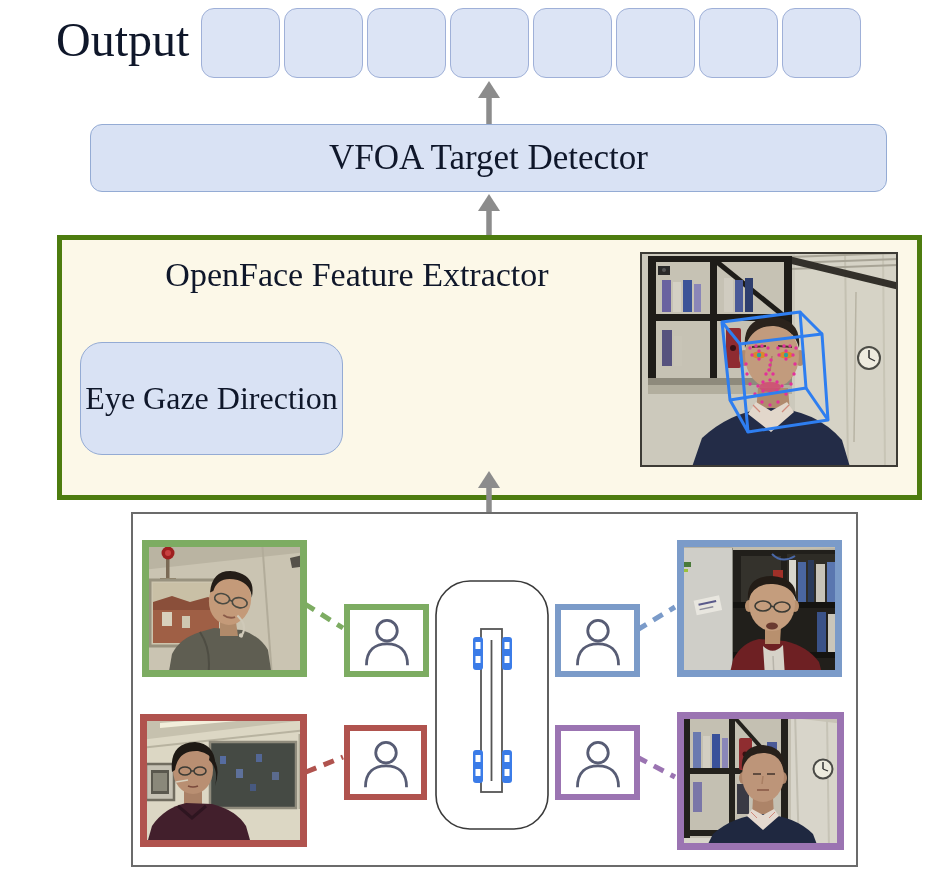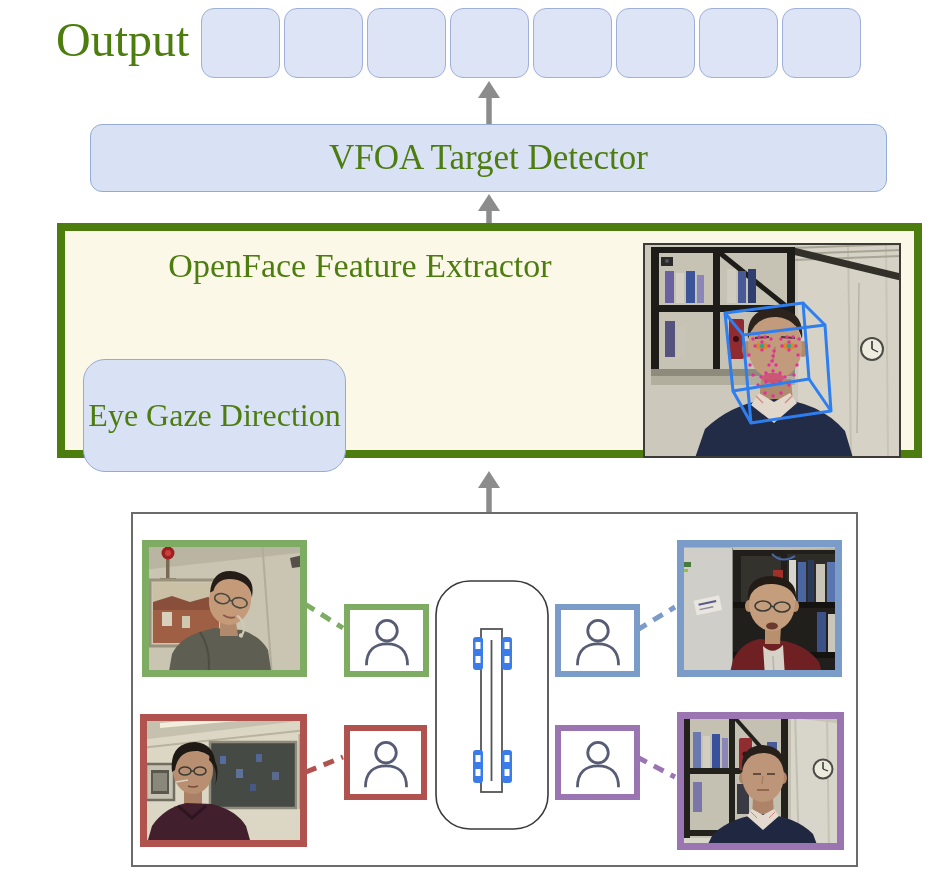--- a/index.html
+++ b/index.html
@@ -1,33 +1,33 @@
 <!DOCTYPE html>
 <html><head>
 <meta charset="utf-8">
 <style>
   html,body{margin:0;padding:0;background:#fff;}
   .canvas{position:relative;width:943px;height:879px;background:#fff;
-    font-family:"Liberation Serif","DejaVu Serif",serif;overflow:hidden;color:#4d7c0f;}
+    font-family:"Liberation Serif","DejaVu Serif",serif;overflow:hidden;color:#0f172a;}
   .abs{position:absolute;}
   
   .output-label{left:56px;top:14px;font-size:48px;line-height:1.1;}
   .slots{left:201px;top:8px;display:flex;gap:4px;}
   .slot{width:79px;height:70px;background:#dce4f5;border:1.5px solid #9fb0d8;
     border-radius:13px;box-sizing:border-box;}
   
   .blue-box{background:#d9e2f4;border:1.5px solid #94abd4;box-sizing:border-box;
     display:flex;align-items:center;justify-content:center;text-align:center;}
   .vfoa{left:90px;top:124px;width:797px;height:68px;border-radius:12px;font-size:35px;}
   
-  .cream{left:57px;top:223px;width:865px;height:235px;background:#fcf8e8;
-    border:8px solid #4d7c0f;box-sizing:border-box;}
+  .cream{left:57px;top:235px;width:865px;height:265px;background:#fcf8e8;
+    border:5px solid #4d7c0f;box-sizing:border-box;}
   .openface-title{left:10px;top:16px;width:570px;text-align:center;font-size:34px;}
   .feature{border-radius:22px;font-size:32px;line-height:1.35;}
-  .eye-box{left:18px;top:102px;width:263px;height:113px;margin-top:26px;}
+  .eye-box{left:18px;top:102px;width:263px;height:113px;}
   .head-box{left:301px;top:102px;width:258px;height:113px;}
   .face-img{left:578px;top:12px;width:258px;height:215px;}
   
   .container-box{left:131px;top:512px;width:727px;height:355px;background:#fff;
     border:2px solid #6b6b6b;box-sizing:border-box;}
   .photo{display:block;}
   .icon-box{box-sizing:border-box;background:#fff;display:flex;align-items:center;justify-content:center;}
   .icon-green{left:211px;top:90px;width:85px;height:73px;border:6px solid #7dac62;}
   .icon-blue{left:422px;top:90px;width:85px;height:73px;border:6px solid #7b9bc9;}
   .icon-red{left:211px;top:211px;width:83px;height:75px;border:6px solid #b0534e;}

